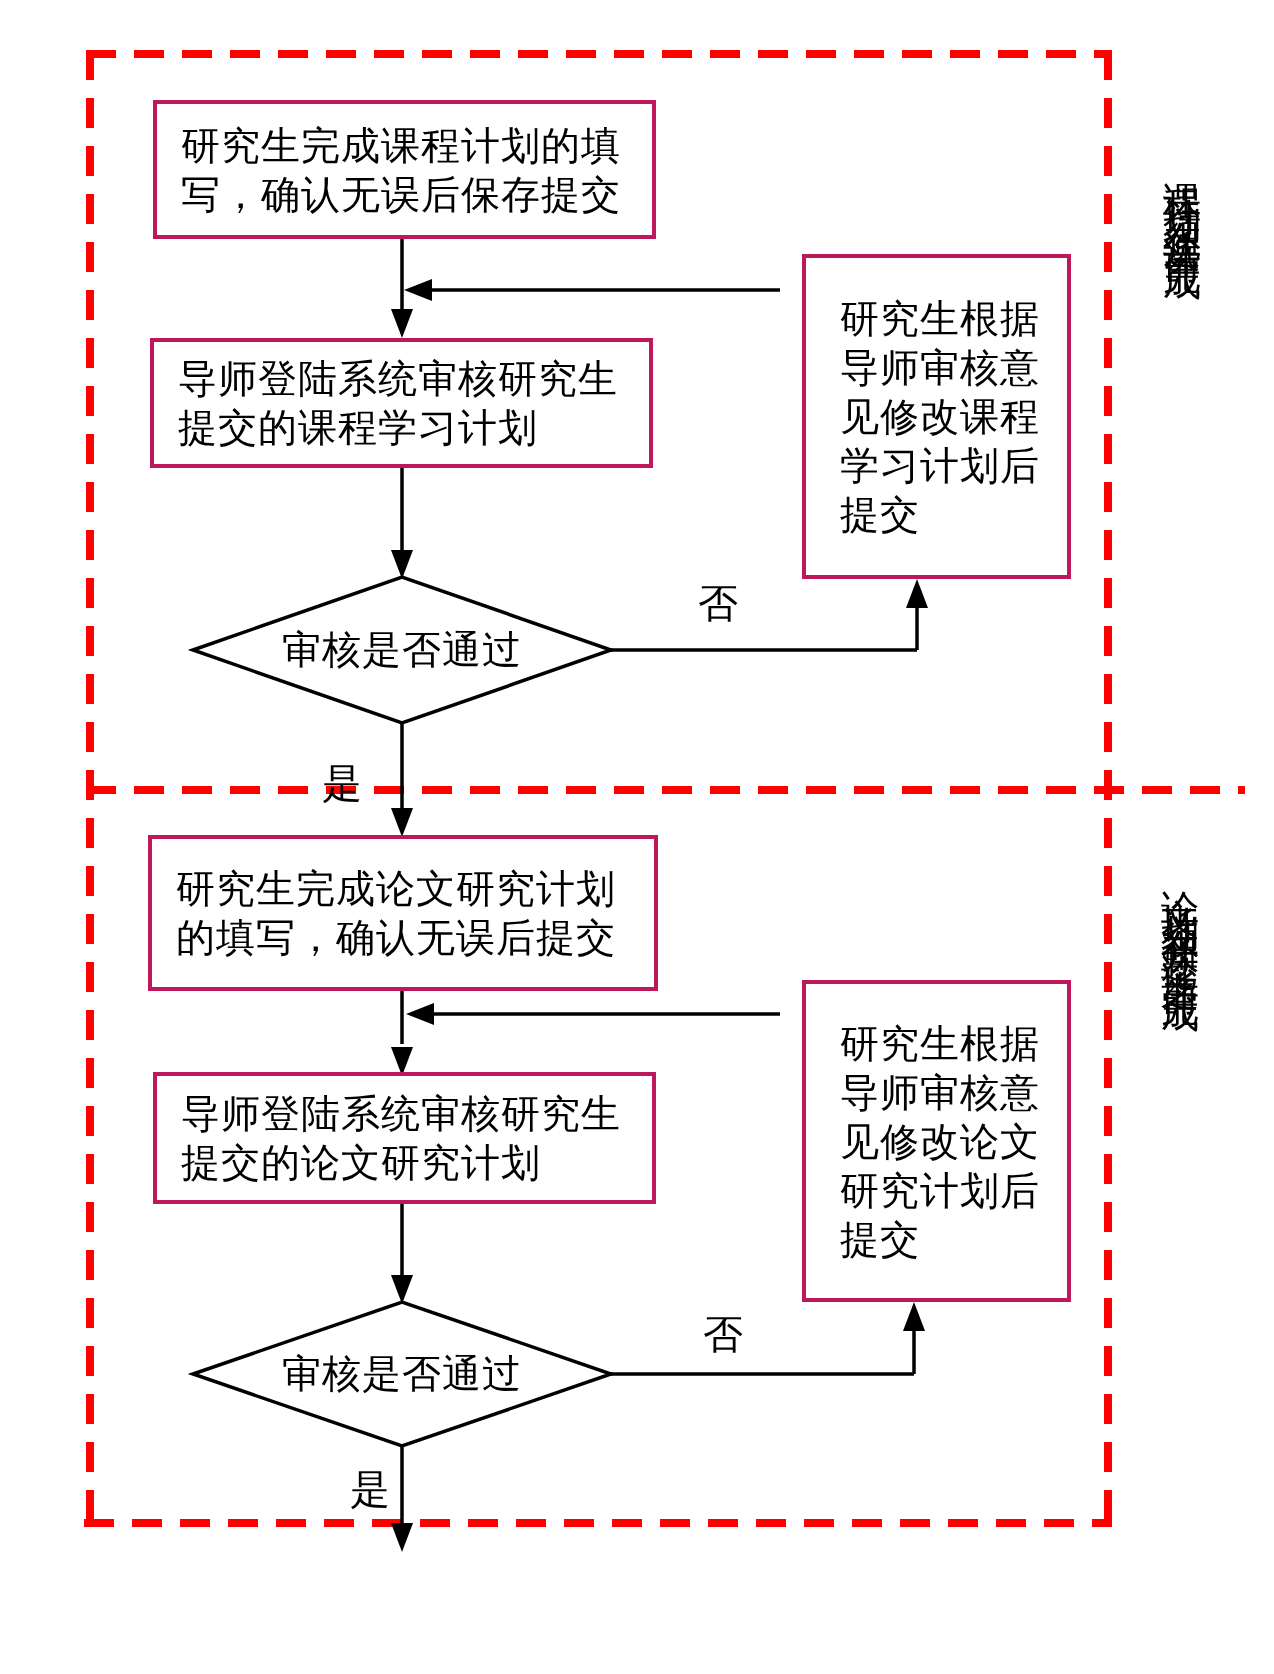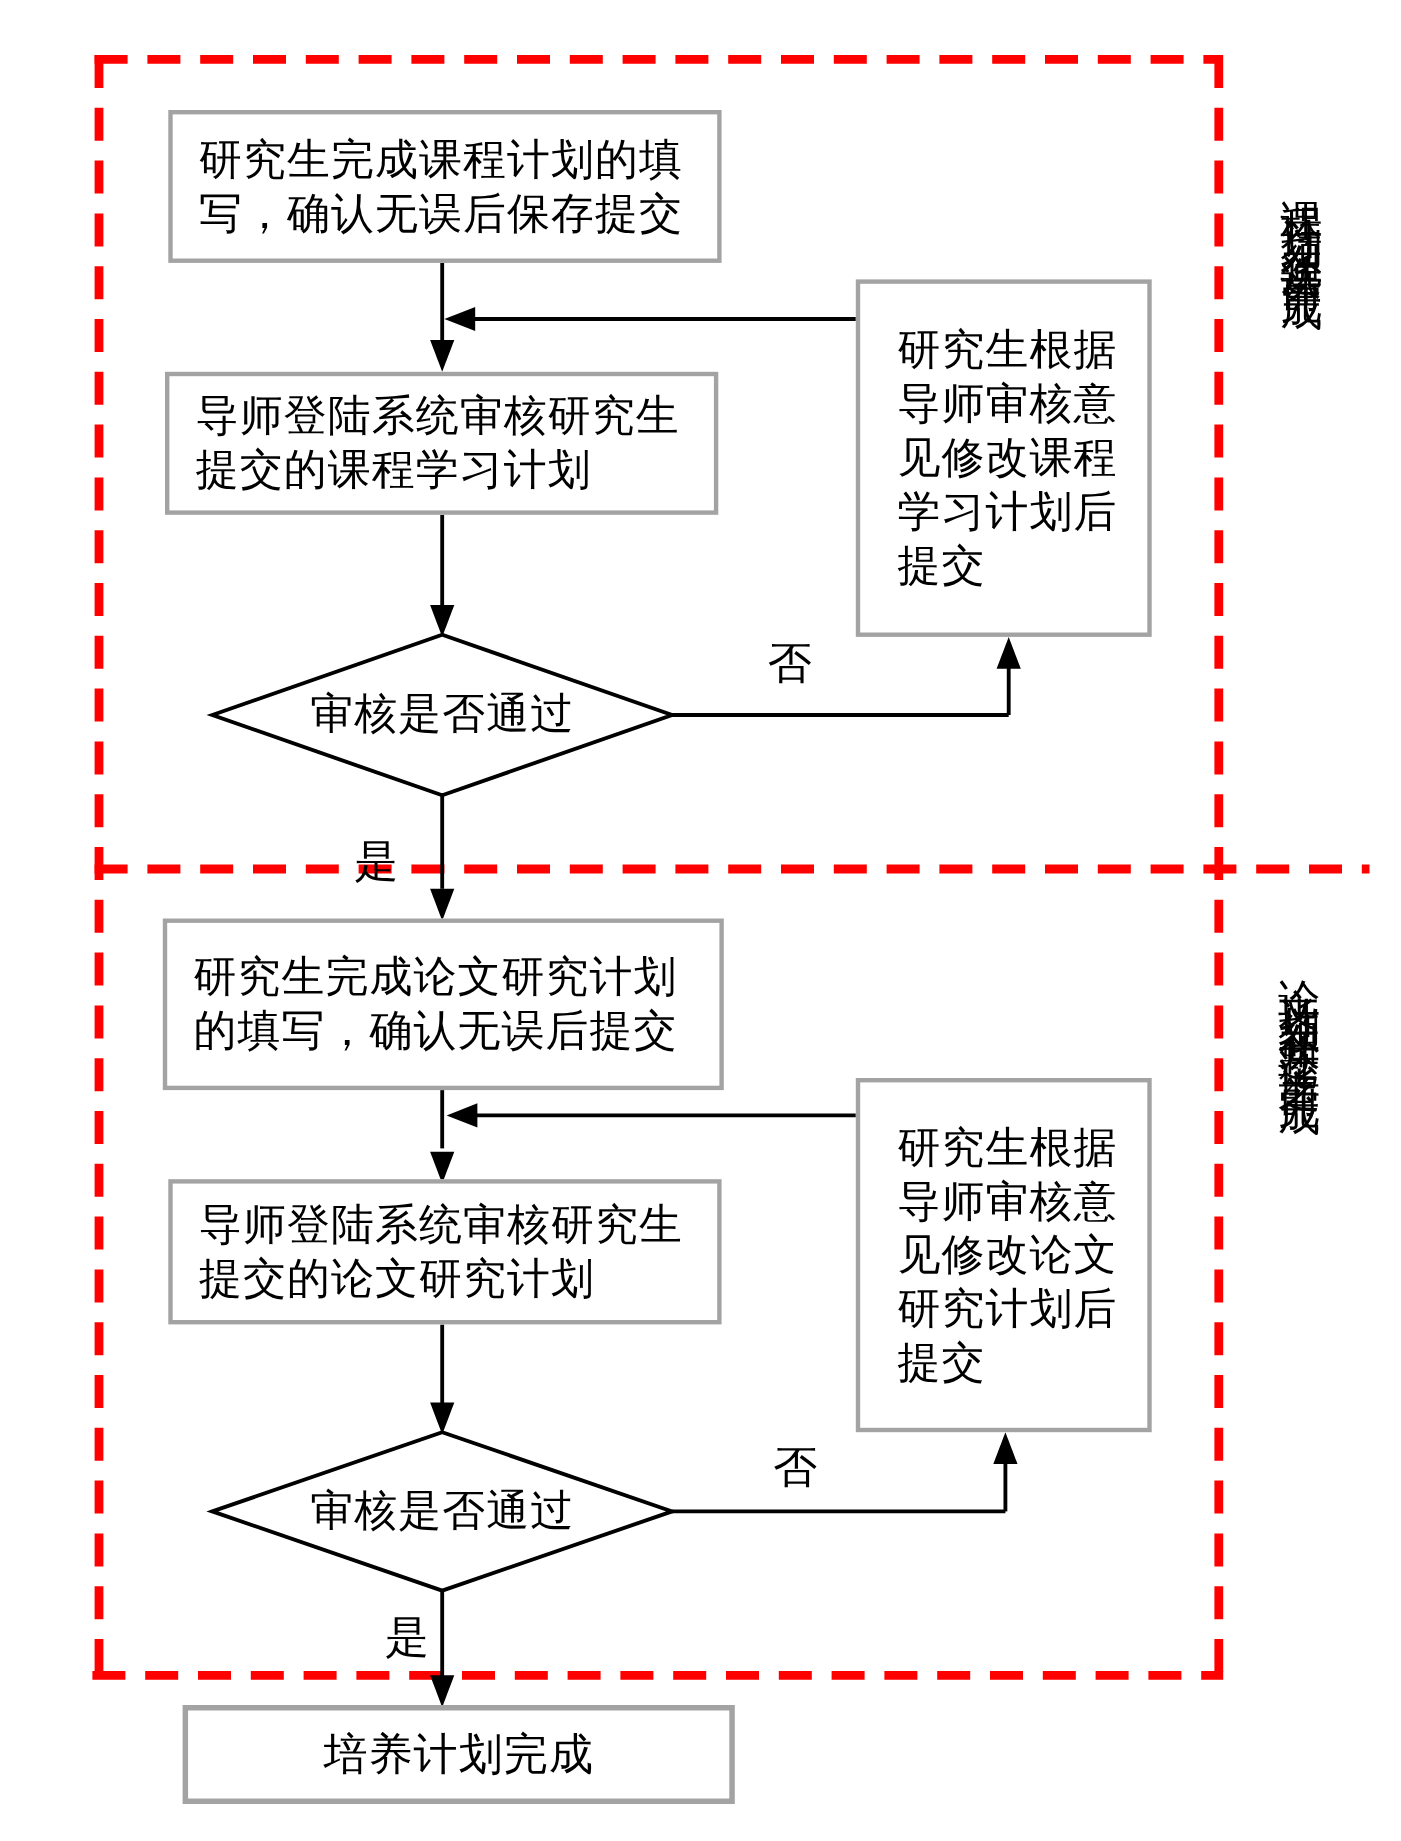--- a/index.html
+++ b/index.html
@@ -9,30 +9,30 @@
     background:#ffffff;
     font-family:"Liberation Sans", sans-serif;
     color:#000;
     overflow:hidden;
   }
   #lines{position:absolute;left:0;top:0;width:1274px;height:1674px;}
   .box{
     position:absolute;
     box-sizing:border-box;
     background:#ffffff;
-    border:4px solid #a3a3a3;
+    border:4px solid #be185d;
     display:flex;
     align-items:center;
     font-size:39px;
     line-height:49px;
     white-space:pre-line;
     padding-left:24px;
     letter-spacing:1px;
   }
-  .feedback{padding-left:34px;}
+  .feedback{padding-left:34px;margin-left:24px;}
   .final-box{
     border-width:5px;
     justify-content:center;
     padding-left:0;
     font-size:40px;
   }
   .diamond-label{
     position:absolute;
     width:400px;
     text-align:center;
@@ -136,15 +136,14 @@
 提交</div>
 
   <div class="diamond-label" style="left:202px;top:1350px;">审核是否通过</div>
 
   <div class="branch-label" style="left:693px;top:1308px;">否</div>
 
   <div class="branch-label" style="left:340px;top:1463px;">是</div>
 
   <div class="vtext" style="left:1157px;top:860px;height:660px;">论文计划须在开题论证之前完成</div>
 
-  <div class="box final-box" style="left:166px;top:1550px;width:502px;height:90px;">培养计划完成</div>
 
 </div>
 
 </body></html>

